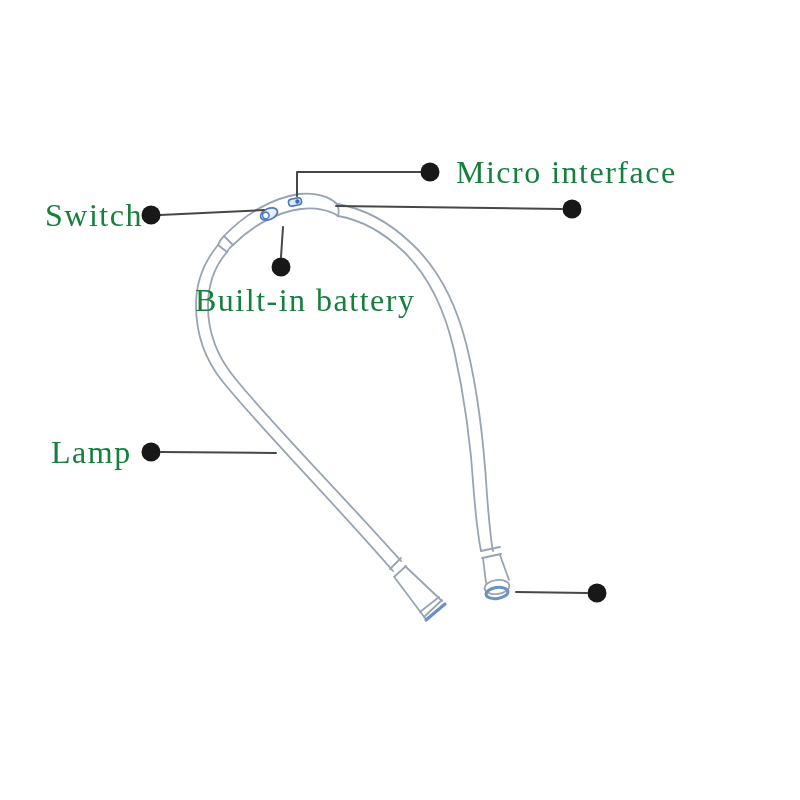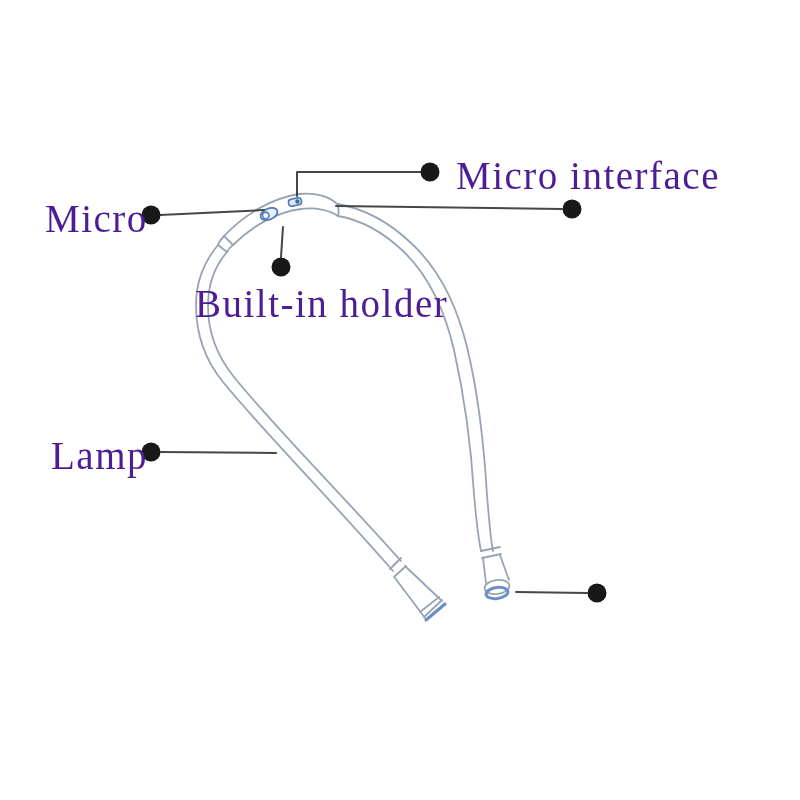--- a/index.html
+++ b/index.html
@@ -7,22 +7,22 @@
     position: relative;
     width: 800px;
     height: 800px;
     background: #ffffff;
     font-family: "Liberation Serif", serif;
     overflow: hidden;
   }
   svg.drawing { position: absolute; left: 0; top: 0; }
   .label {
     position: absolute;
-    font-size: 39px;
-    color: #4c1d95;
+    font-size: 32px;
+    color: #15803d;
     letter-spacing: 1.5px;
     white-space: nowrap;
     line-height: 1.0;
   }
   #label-switch   { left: 45px;  top: 199px; }
   #label-micro    { left: 456px; top: 156px; }
   #label-charging { left: 601px; top: 192px; }
   #label-battery  { left: 195px; top: 284px; }
   #label-hose     { left: 51px;  top: 436px; }
   #label-lamp     { left: 618px; top: 575px; }
@@ -90,18 +90,18 @@
     <g fill="#181818" stroke="none">
       <circle cx="151" cy="215" r="9.5"></circle>
       <circle cx="430" cy="172" r="9.5"></circle>
       <circle cx="572" cy="209" r="9.5"></circle>
       <circle cx="281" cy="267" r="9.5"></circle>
       <circle cx="151" cy="452" r="9.5"></circle>
       <circle cx="597" cy="593" r="9.5"></circle>
     </g>
   </svg>
 
-  <div class="label" id="label-switch">Micro</div>
+  <div class="label" id="label-switch">Switch</div>
   <div class="label" id="label-micro">Micro interface</div>
-  <div class="label" id="label-battery">Built-in holder</div>
+  <div class="label" id="label-battery">Built-in battery</div>
   <div class="label" id="label-hose">Lamp</div>
 
 </div>
 
 </body></html>

